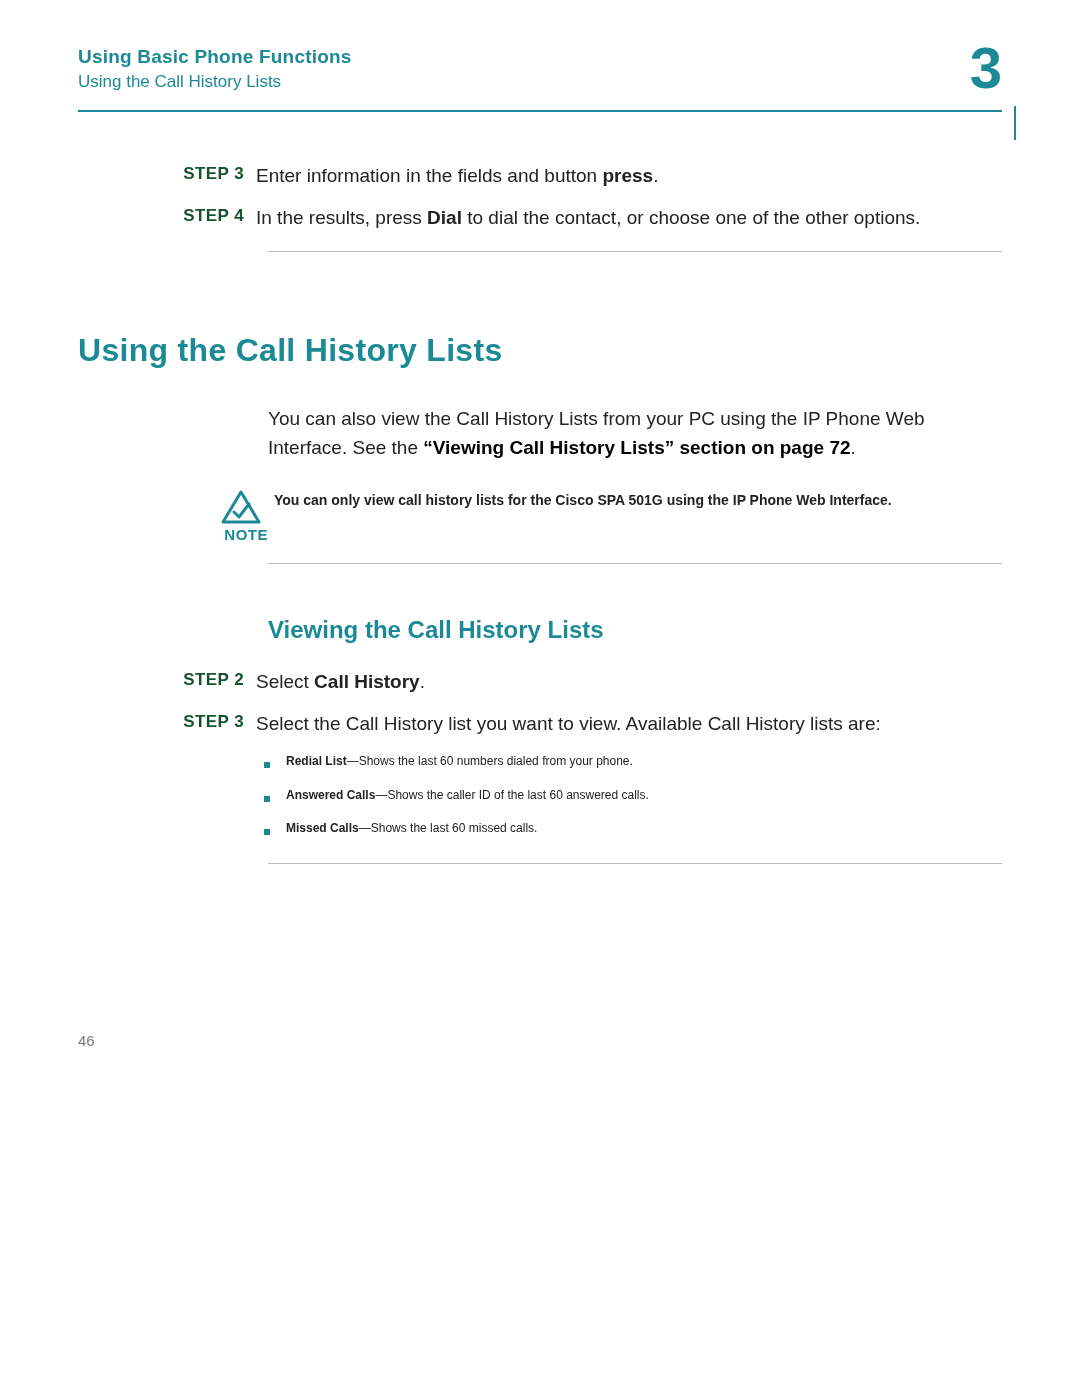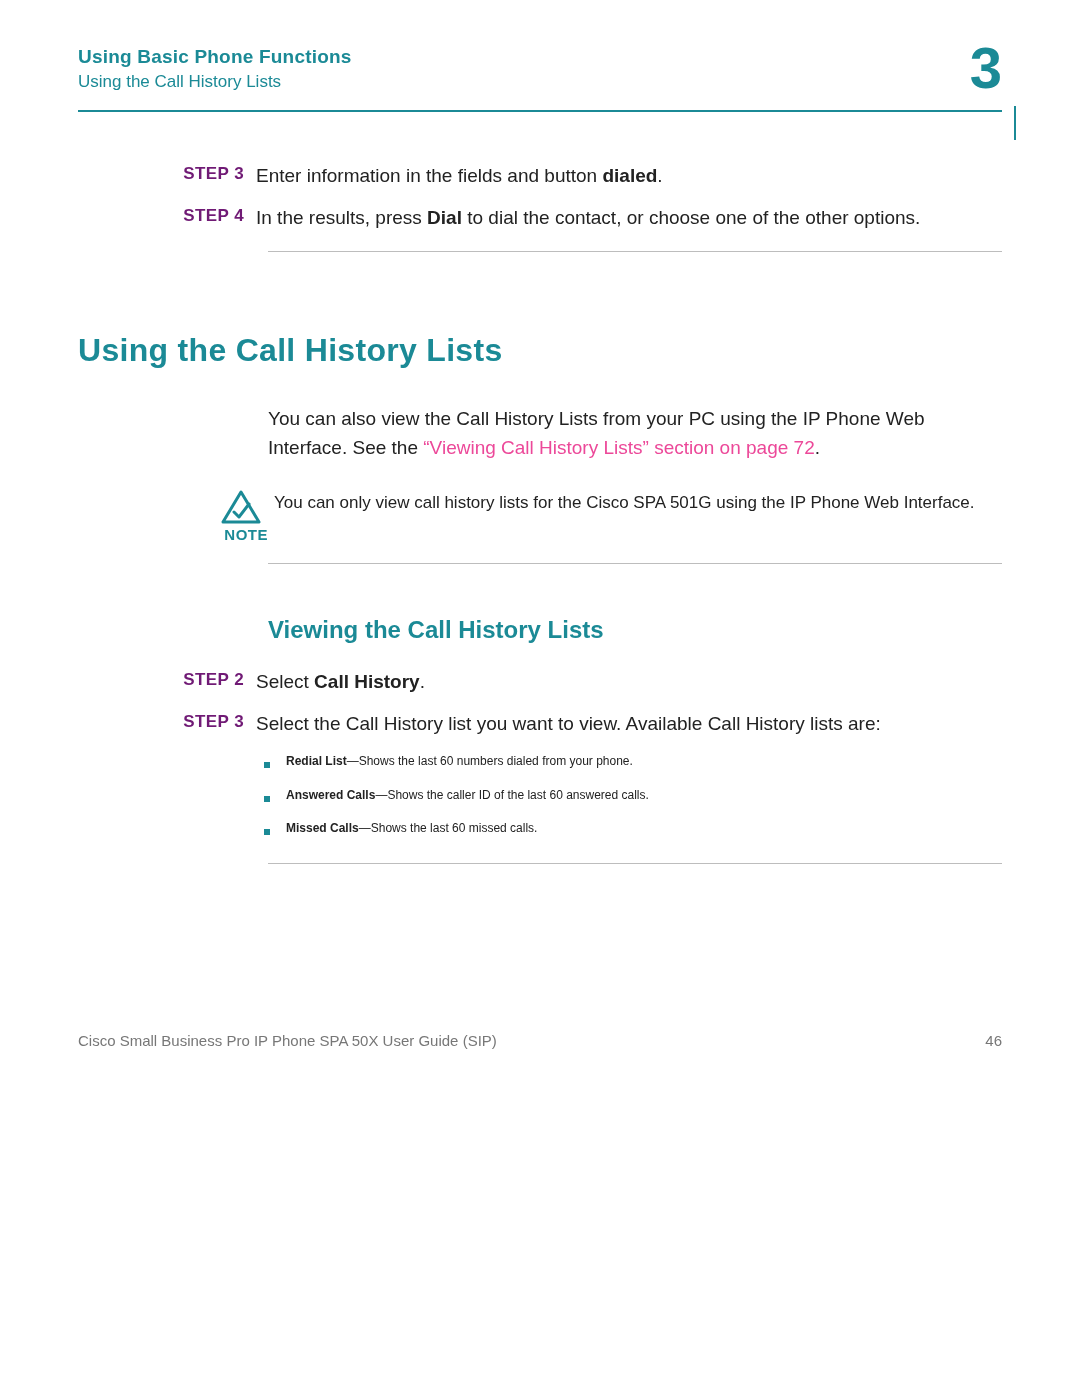--- a/index.html
+++ b/index.html
@@ -63,21 +63,21 @@
     align-items: flex-start;
     margin-bottom: 14px;
     line-height: 1.45;
   }
   .step-label-cell {
     flex: 0 0 178px;
     text-align: right;
     padding-right: 12px;
     font-size: 17px;
     font-weight: bold;
-    color: #701a75;
+    color: #14532d;
     box-sizing: border-box;
     letter-spacing: 0.4px;
   }
   .step-text-cell {
     flex: 1;
     font-size: 19px;
     color: #222;
   }
   .step-text-cell b { font-weight: bold; }
   .section-sep {
@@ -92,45 +92,46 @@
     margin: 80px 0 36px 0;
     letter-spacing: 0.3px;
   }
   .body-block {
     margin-left: 190px;
     font-size: 19px;
     line-height: 1.5;
     color: #222;
   }
   .teal-link {
-    color: #ec4899;
-    font-weight: normal;
+    color: #000000;
+    font-weight: bold;
   }
   .note-row {
     display: flex;
     align-items: flex-start;
     margin-top: 28px;
   }
   .note-icon-cell {
     flex: 0 0 55px;
     margin-left: 135px;
     text-align: right;
   }
   .note-label {
     color: #1b8a96;
     font-weight: bold;
     font-size: 15px;
     letter-spacing: 0.5px;
     margin-top: 2px;
   }
   .note-text {
     flex: 1;
-    font-size: 17px;
+    font-size: 14px;
     line-height: 1.5;
     padding-left: 6px;
+    font-weight: bold;
   }
   .h2 {
     color: #1b8a96;
     font-weight: bold;
     font-size: 24px;
     margin: 52px 0 24px 190px;
   }
   .bullet-list {
     margin: 16px 0 0 0;
     padding: 0;
@@ -175,21 +176,21 @@
     <div class="chapter-number">3</div>
     <div class="chapter-tab-right"></div>
     <hr class="header-rule">
   </div>
 
   <div class="content">
 
     <div class="step-row">
       <div class="step-label-cell">STEP  3</div>
       <div class="step-text-cell">
-        <span>Enter information in the fields and button </span><b>dialed</b><span>.</span>
+        <span>Enter information in the fields and button </span><b>press</b><span>.</span>
       </div>
     </div>
 
     <div class="step-row">
       <div class="step-label-cell">STEP  4</div>
       <div class="step-text-cell">
         <span>In the results, press </span><b>Dial</b><span> to dial the contact, or choose one of the other options.</span>
       </div>
     </div>
 
@@ -235,17 +236,16 @@
           <li><b>Missed Calls</b><span>—Shows the last 60 missed calls.</span></li>
         </ul>
       </div>
     </div>
 
     <hr class="section-sep" style="margin-top:10px;">
 
   </div>
 
   <div class="footer">
-    <span>Cisco Small Business Pro IP Phone SPA 50X User Guide (SIP)</span>
     <span>46</span>
   </div>
 
 </div>
 
 </body></html>

